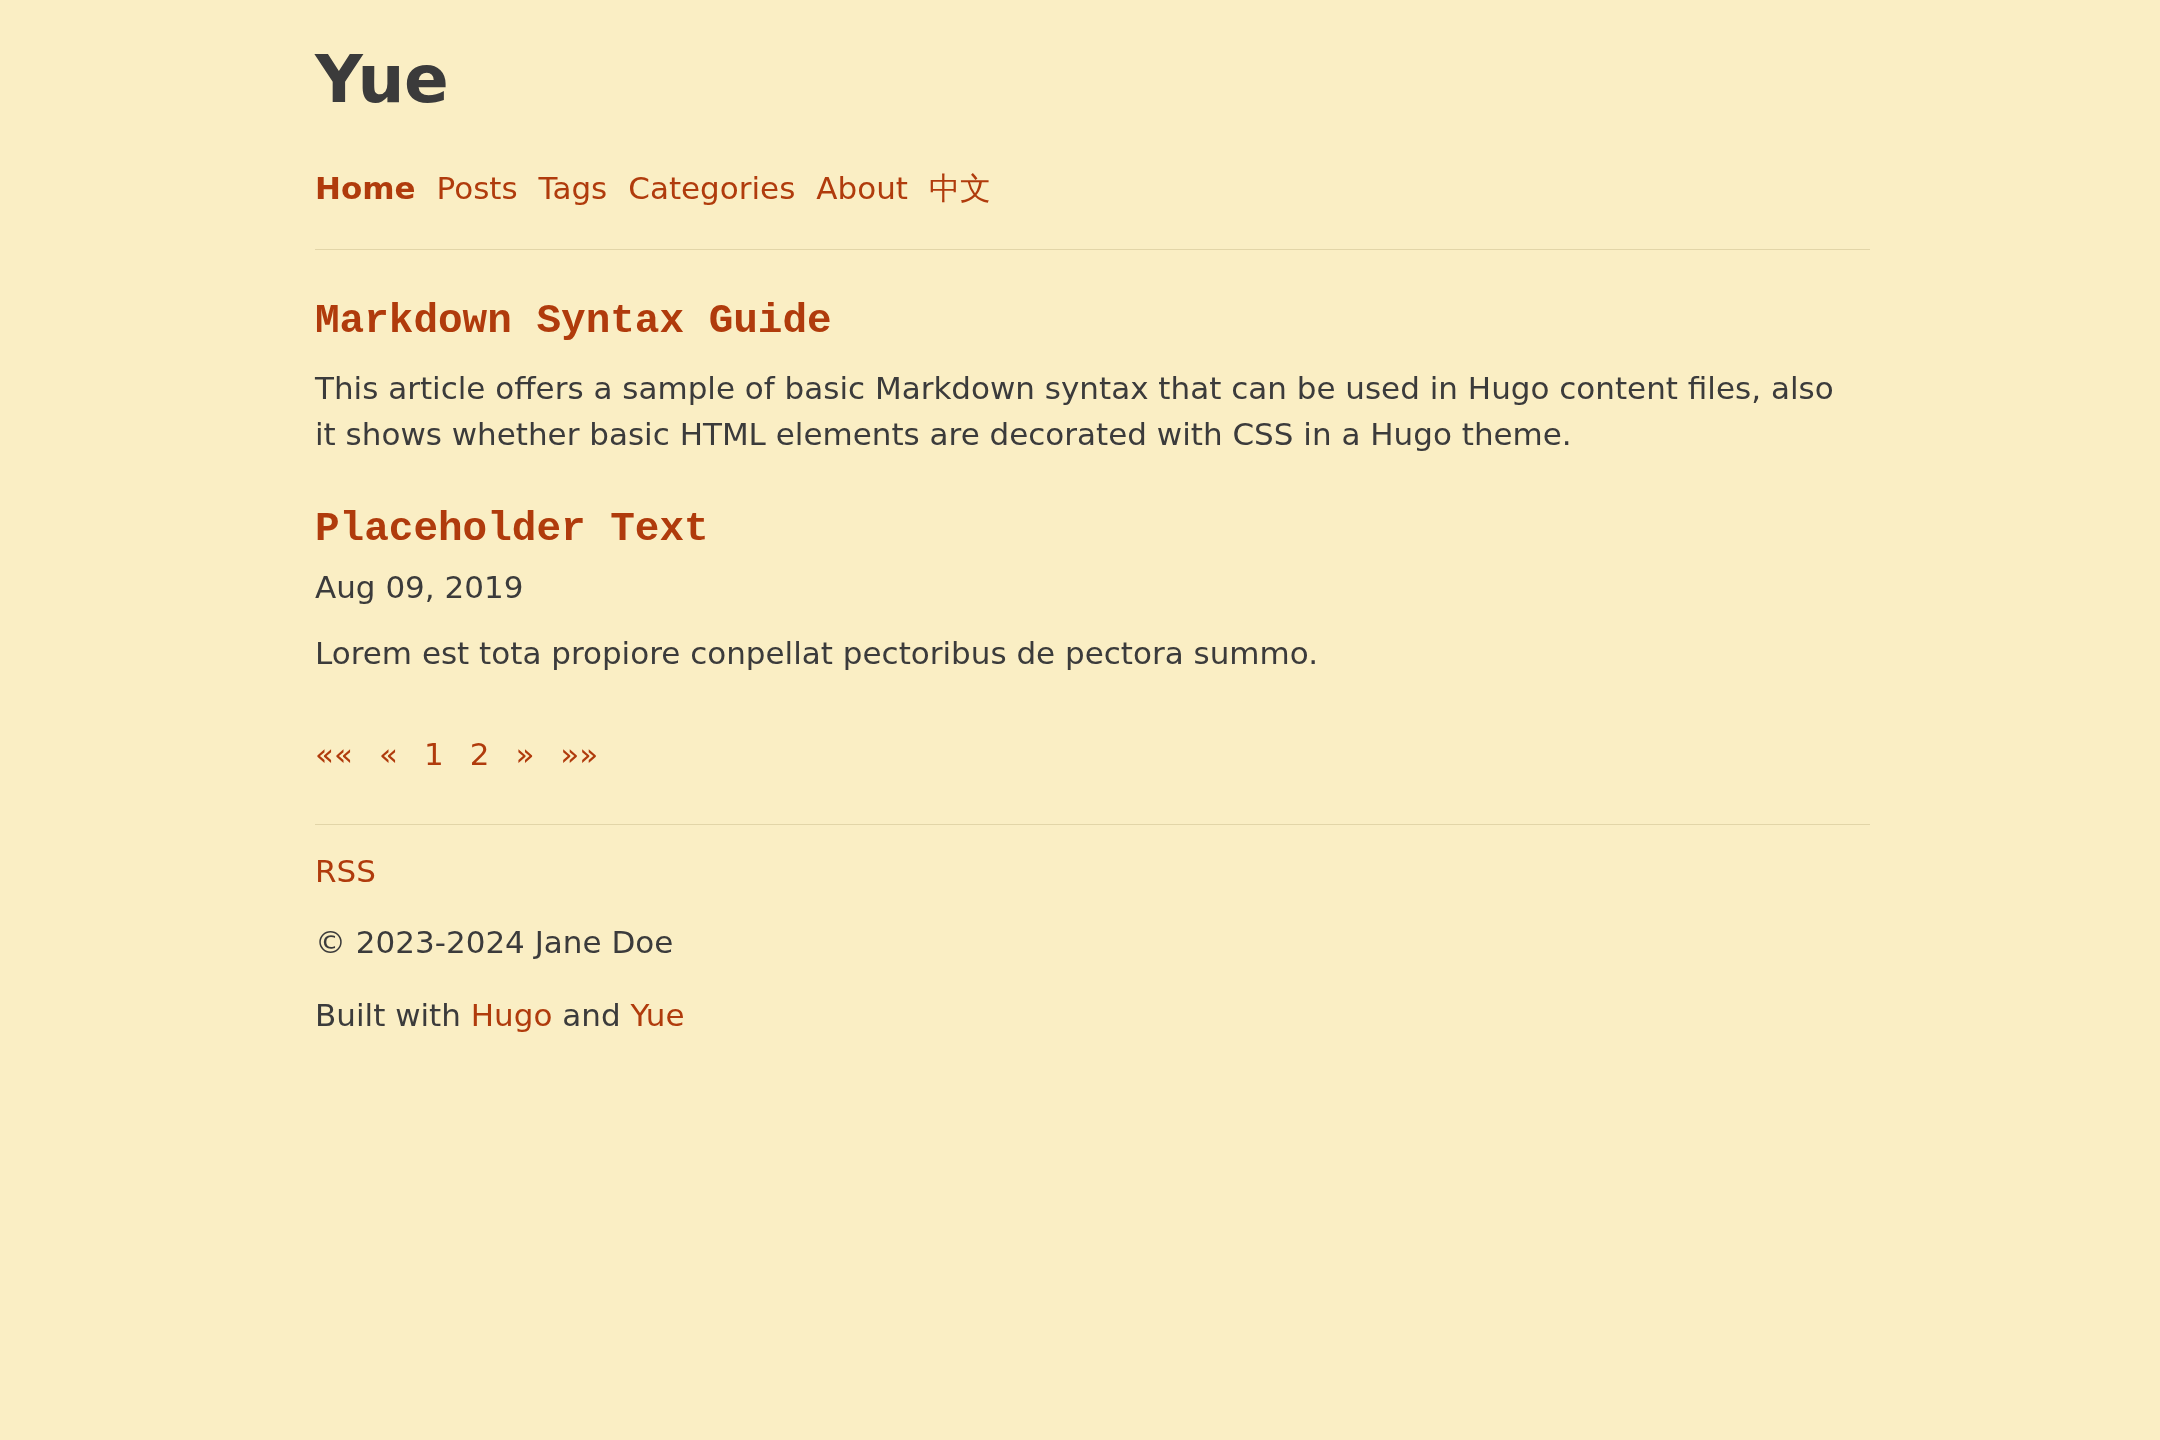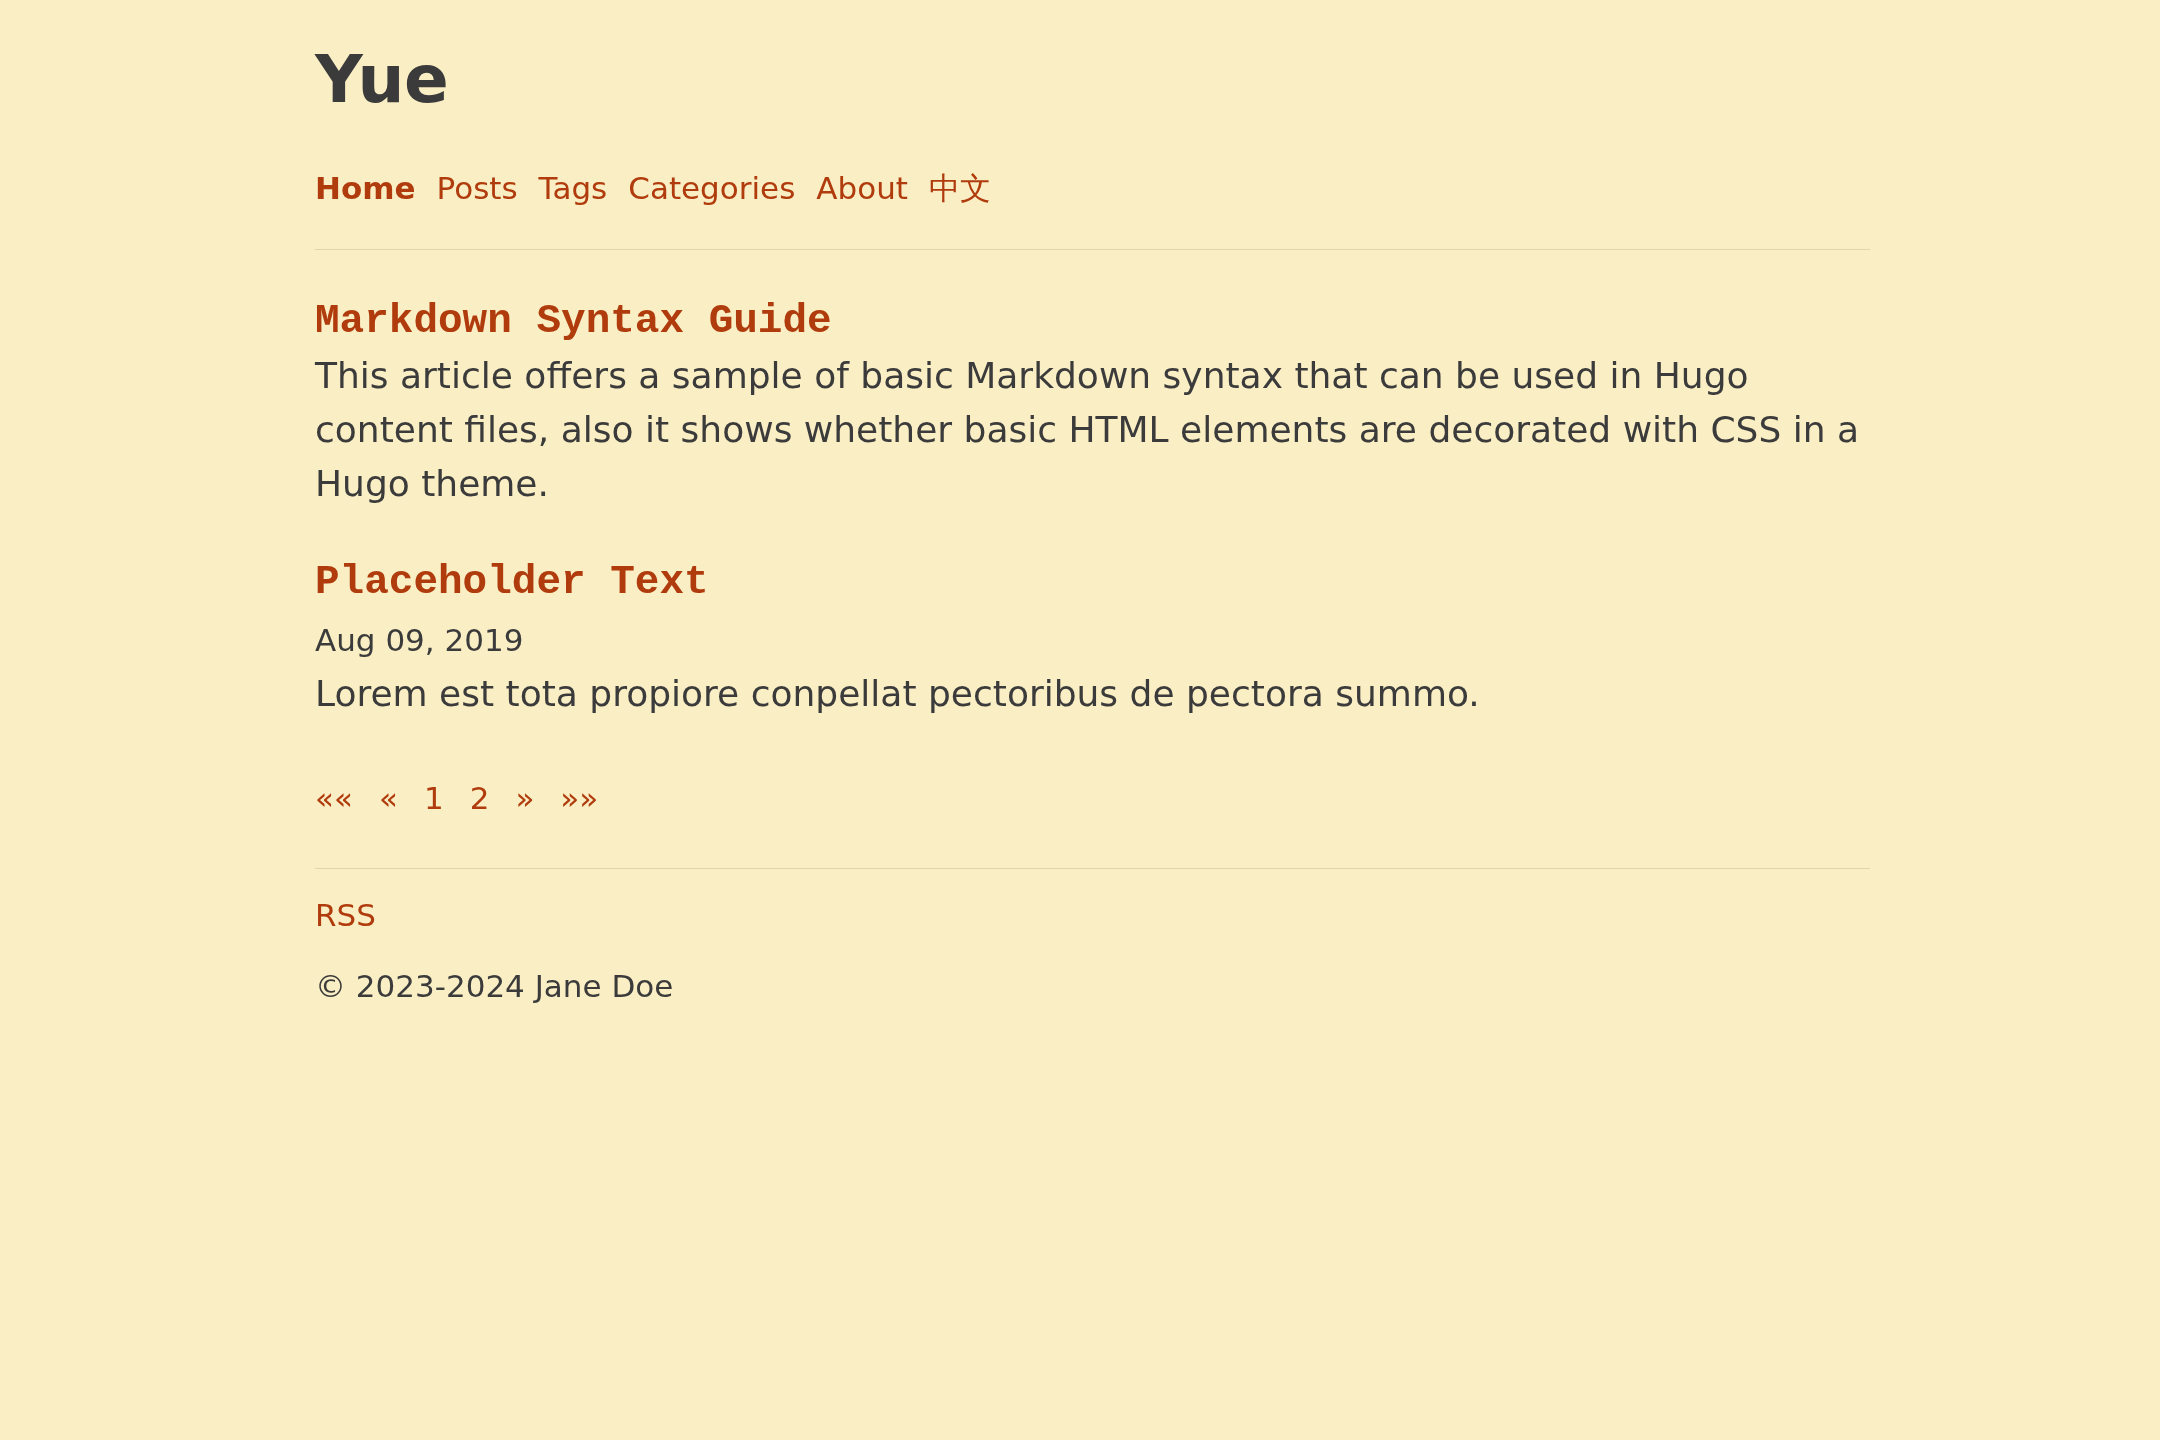--- a/index.html
+++ b/index.html
@@ -72,23 +72,23 @@
     color: #b03b0c;
     text-decoration: none;
   }
   .post-date {
     font-size: 31px;
     line-height: 1.5;
     margin-top: 11px;
     color: #3b3b3b;
   }
   .post-summary {
-    font-size: 36px;
+    font-size: 31px;
     line-height: 1.5;
-    margin-top: 4px;
+    margin-top: 20px;
     color: #3b3b3b;
     max-width: 1545px;
   }
   .pagination {
     margin-top: 62px;
     font-size: 31px;
     line-height: 1;
     white-space: nowrap;
   }
   .pagination a, .pagination span {
@@ -157,15 +157,16 @@
   </article>
 
   <div class="pagination">
     <a href="#">««</a><a href="#">«</a><a href="#">1</a><a href="#">2</a><a href="#">»</a><a href="#">»»</a>
   </div>
 
   <footer class="footer">
     <hr class="footer-rule">
     <div class="footer-rss"><a href="#">RSS</a></div>
     <div class="footer-copyright">© 2023-2024 Jane Doe</div>
+    <div class="footer-built"><span>Built with </span><a href="#">Hugo</a><span> and </span><a href="#">Yue</a></div>
   </footer>
 
 </div>
 
 </body></html>

